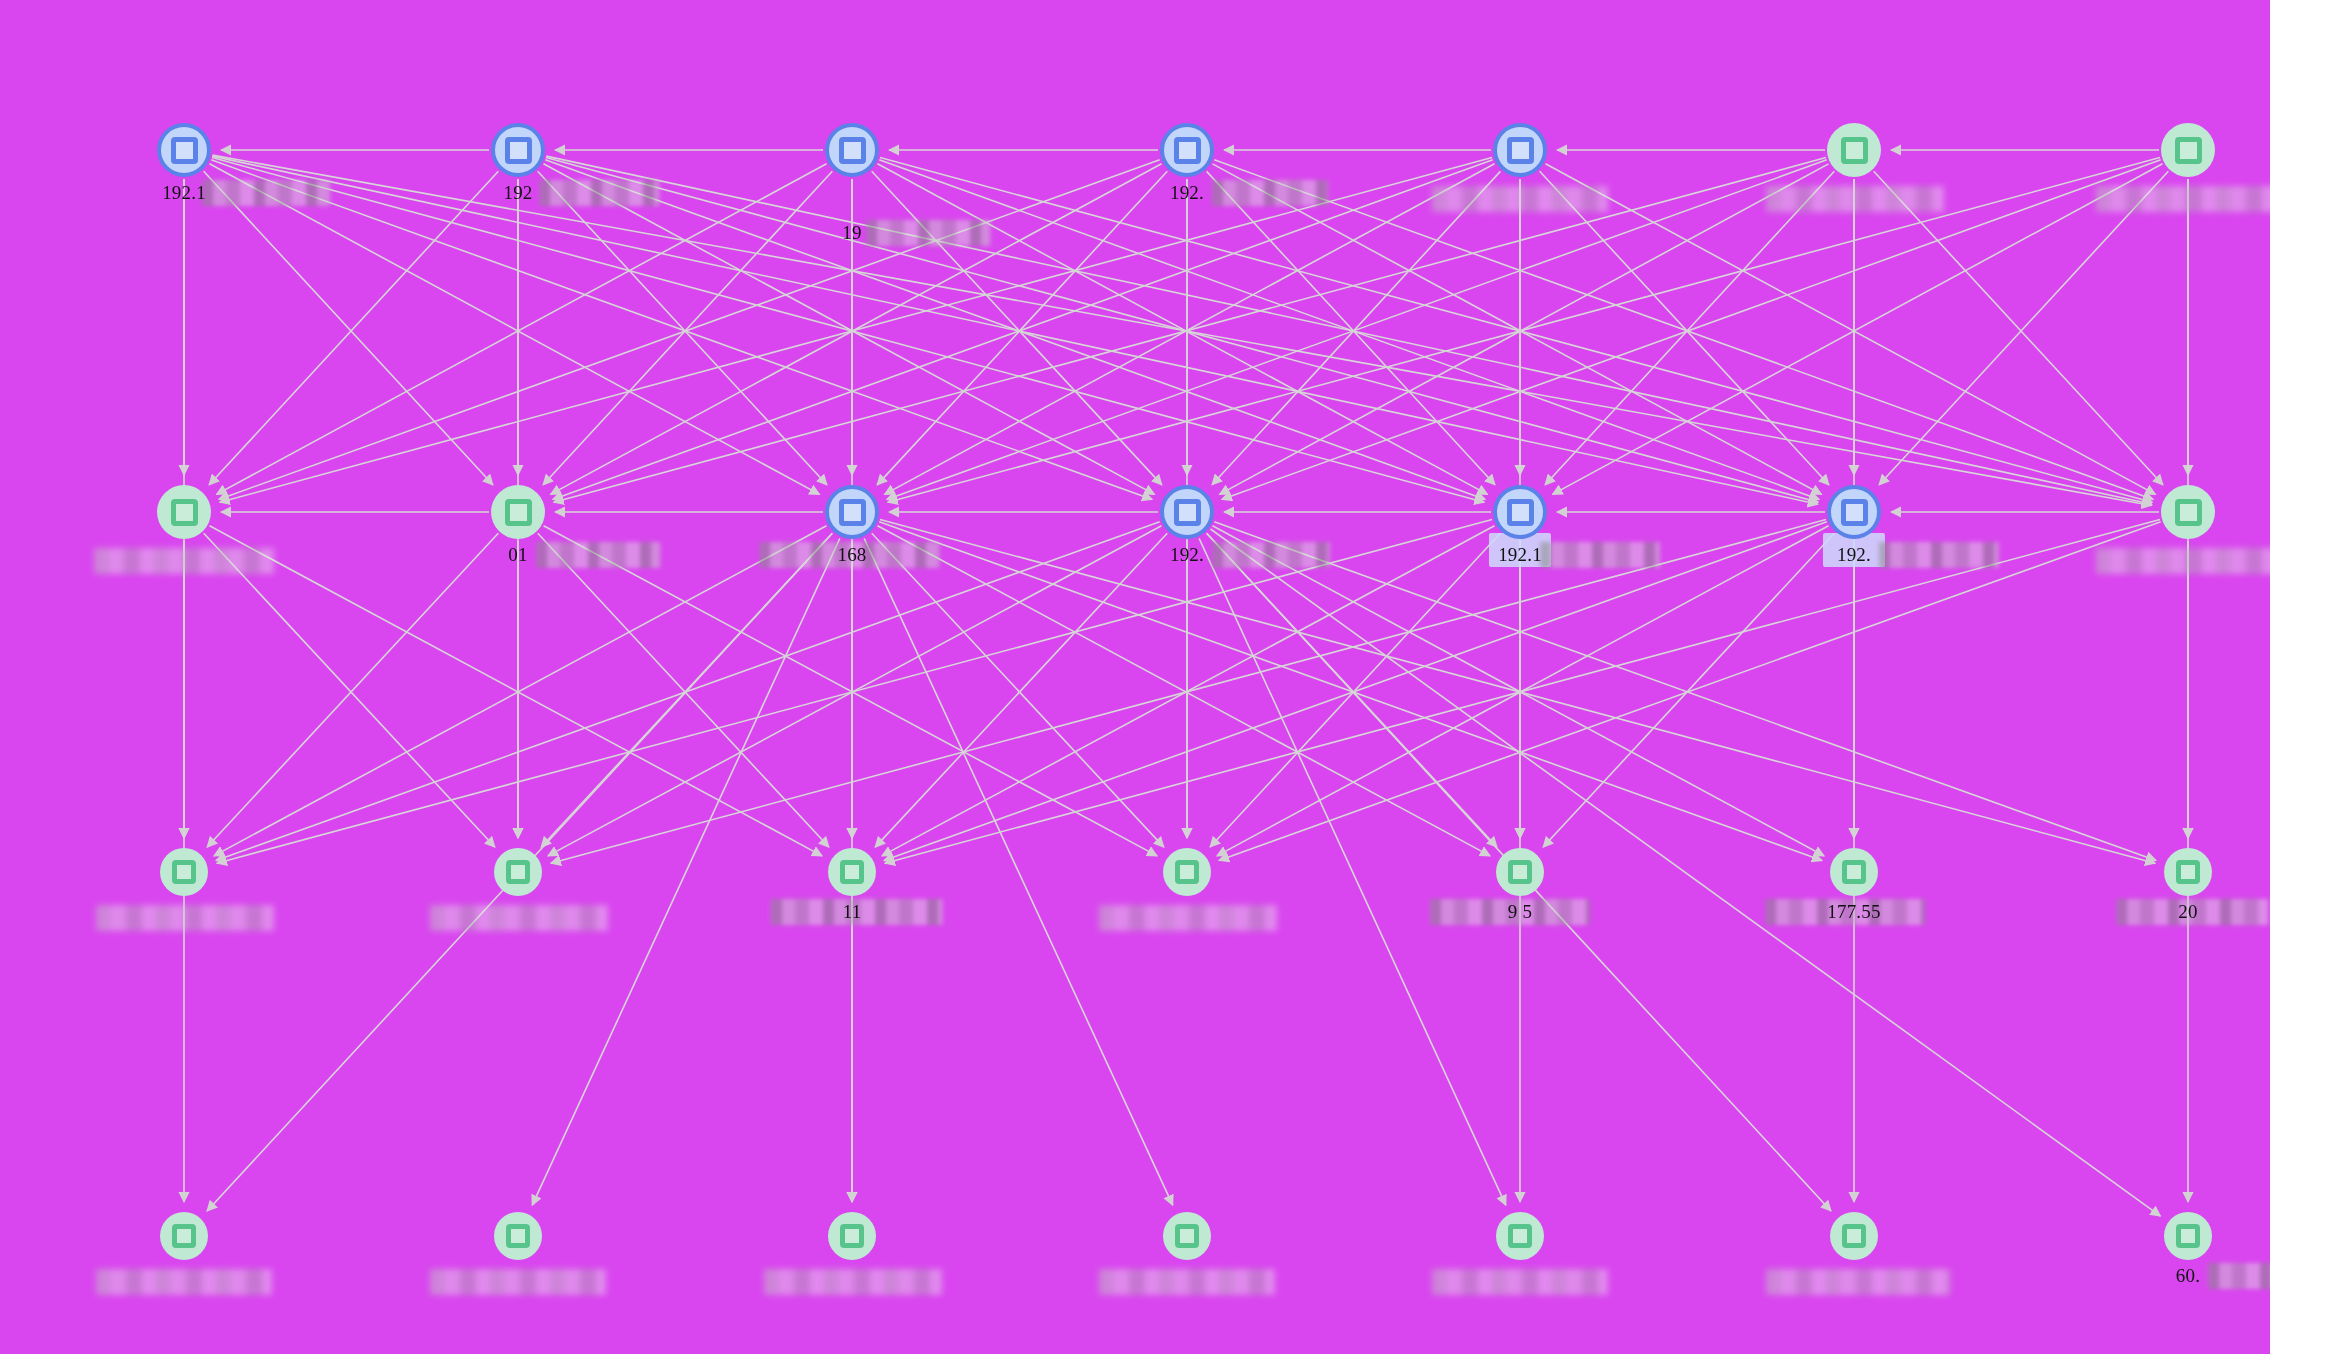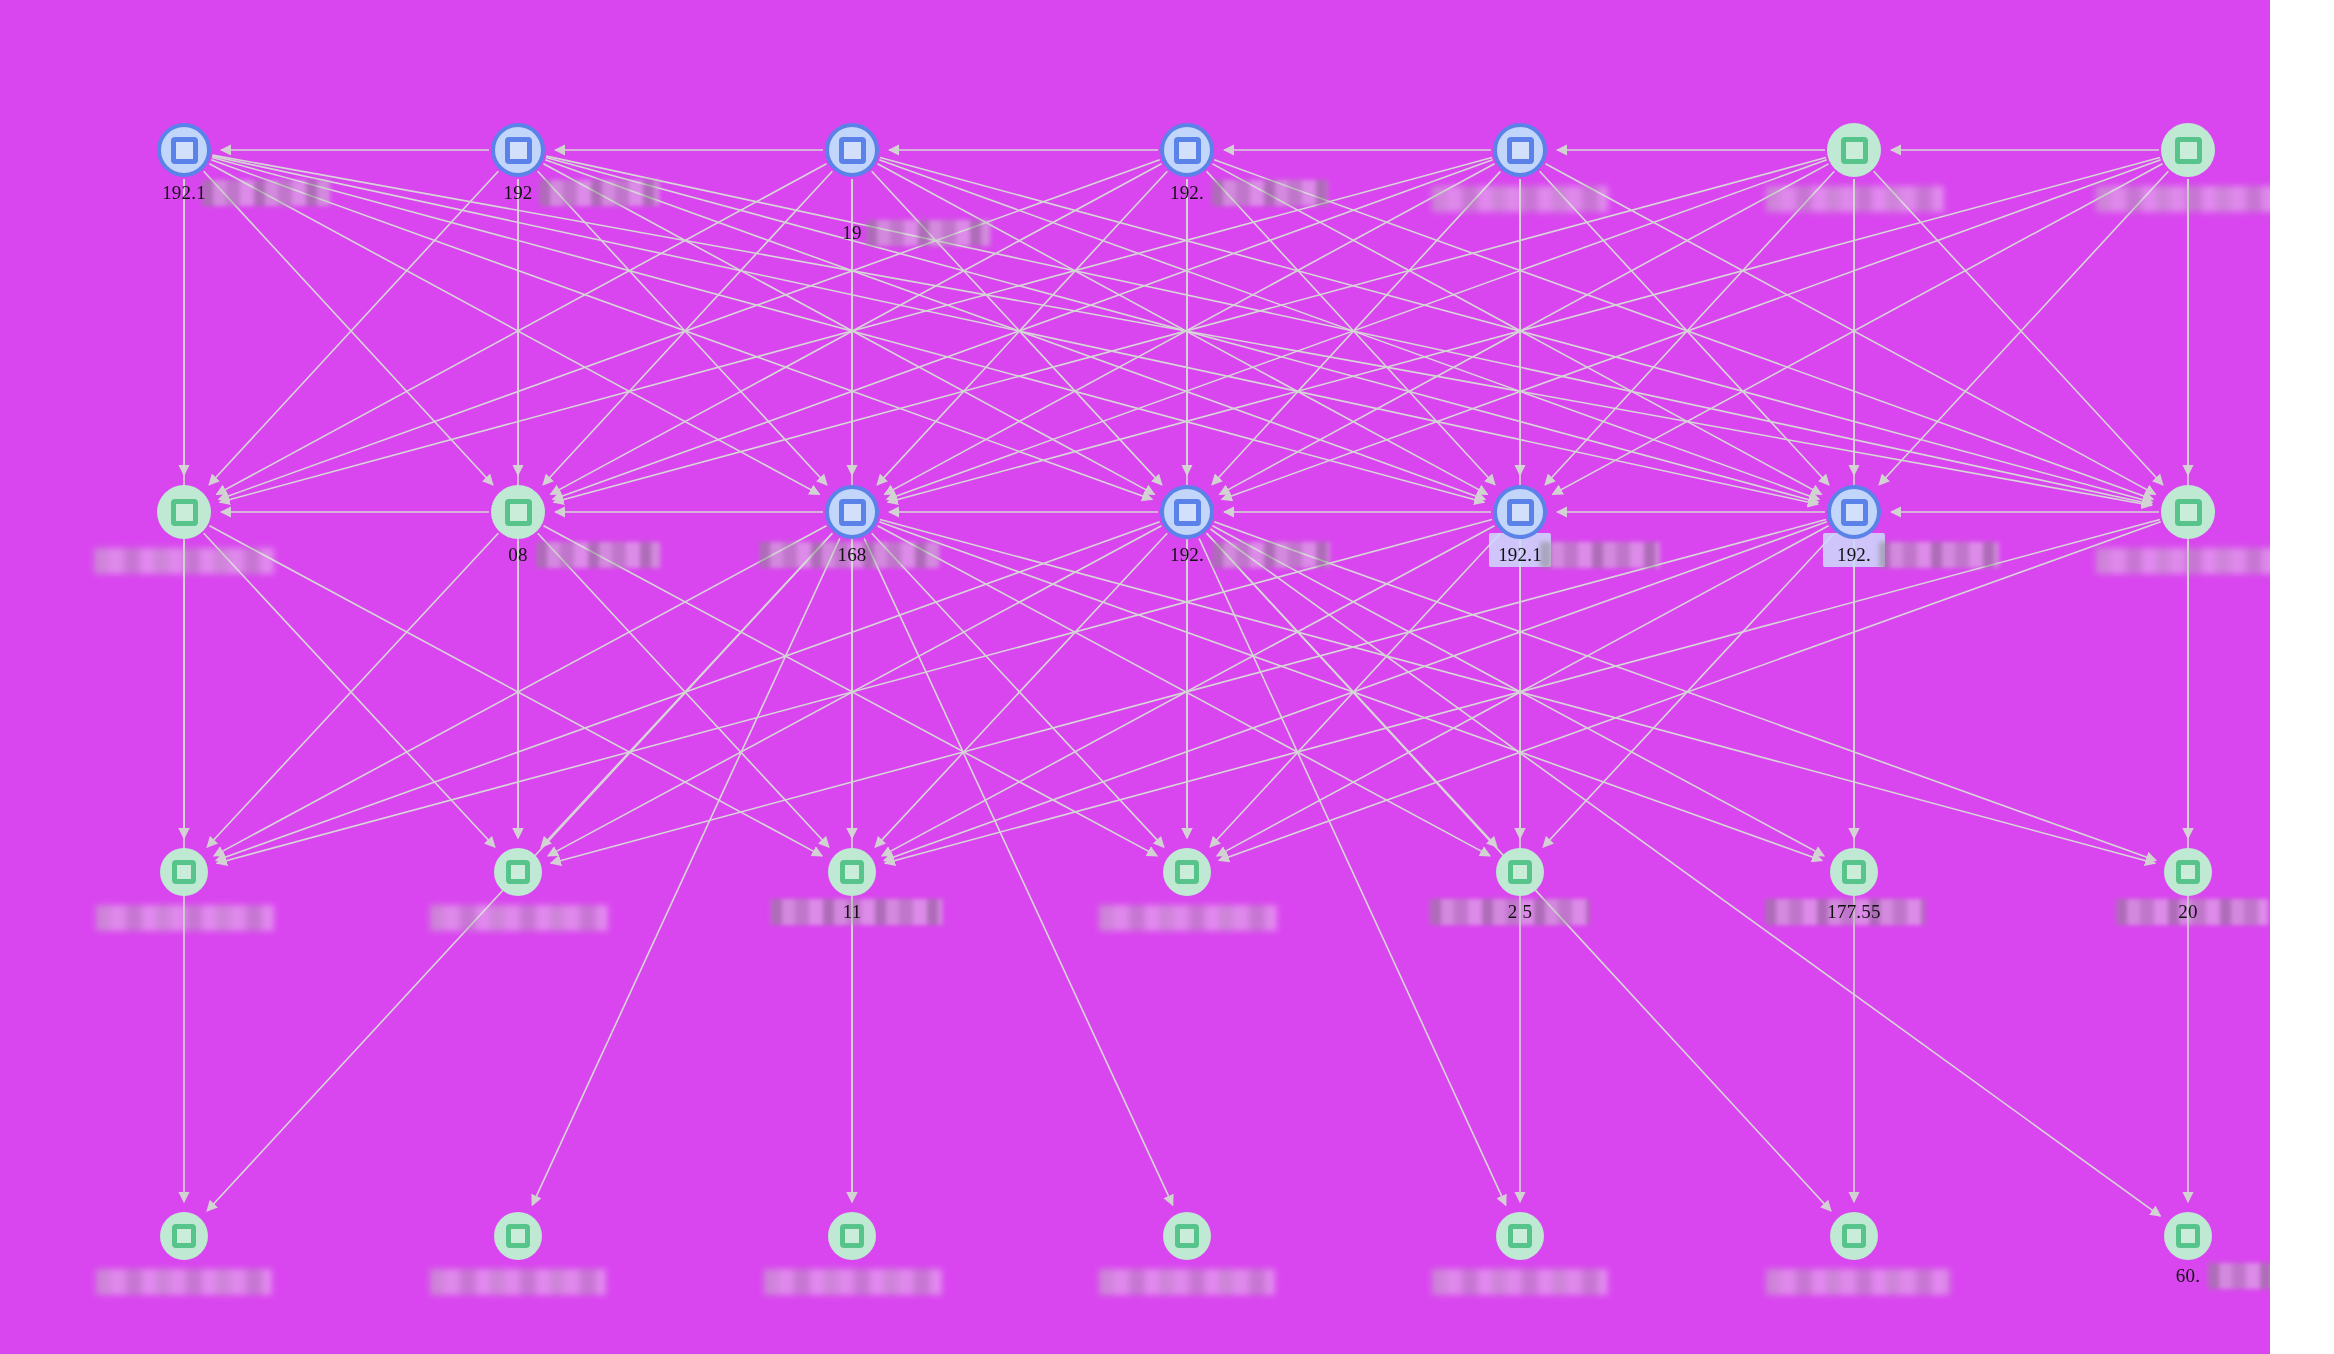--- a/index.html
+++ b/index.html
@@ -263,21 +263,21 @@
         <div class="node-glyph" style="width: 27px; height: 27px;"></div>
       </div>
       <div class="node-label" style="left: 2188px; top: 193px;"><span class="label-inner"><span class="label-text"></span><span class="redact soft" style="left: -92px; width: 190px;"></span></span></div>
       <div class="node green" style="left: 184px; top: 512px; width: 54px; height: 54px;">
         <div class="node-glyph" style="width: 27px; height: 27px;"></div>
       </div>
       <div class="node-label" style="left: 184px; top: 555px;"><span class="label-inner"><span class="label-text"></span><span class="redact soft" style="left: -90px; width: 180px;"></span></span></div>
       <div class="node green" style="left: 518px; top: 512px; width: 54px; height: 54px;">
         <div class="node-glyph" style="width: 27px; height: 27px;"></div>
       </div>
-      <div class="node-label" style="left: 518px; top: 555px;"><span class="label-inner"><span class="label-text">08</span><span class="redact" style="left: 28px; width: 124px;"></span></span></div>
+      <div class="node-label" style="left: 518px; top: 555px;"><span class="label-inner"><span class="label-text">01</span><span class="redact" style="left: 28px; width: 124px;"></span></span></div>
       <div class="node blue" style="left: 852px; top: 512px; width: 54px; height: 54px;">
         <div class="node-glyph" style="width: 27px; height: 27px;"></div>
       </div>
       <div class="node-label" style="left: 852px; top: 555px;"><span class="label-inner"><span class="label-text">168</span><span class="redact" style="left: -78px; width: 180px;"></span></span></div>
       <div class="node blue" style="left: 1187px; top: 512px; width: 54px; height: 54px;">
         <div class="node-glyph" style="width: 27px; height: 27px;"></div>
       </div>
       <div class="node-label" style="left: 1187px; top: 555px;"><span class="label-inner"><span class="label-text">192.</span><span class="redact" style="left: 42px; width: 118px;"></span></span></div>
       <div class="node-highlight" style="left: 1520px; top: 533px; width: 62.1px; height: 34px;"></div>
       <div class="node blue" style="left: 1520px; top: 512px; width: 54px; height: 54px;">
@@ -305,21 +305,21 @@
         <div class="node-glyph" style="width: 24px; height: 24px;"></div>
       </div>
       <div class="node-label" style="left: 852px; top: 912px;"><span class="label-inner"><span class="label-text">11</span><span class="redact" style="left: -72px; width: 172px;"></span></span></div>
       <div class="node green" style="left: 1187px; top: 872px; width: 48px; height: 48px;">
         <div class="node-glyph" style="width: 24px; height: 24px;"></div>
       </div>
       <div class="node-label" style="left: 1187px; top: 912px;"><span class="label-inner"><span class="label-text"></span><span class="redact soft" style="left: -88px; width: 178px;"></span></span></div>
       <div class="node green" style="left: 1520px; top: 872px; width: 48px; height: 48px;">
         <div class="node-glyph" style="width: 24px; height: 24px;"></div>
       </div>
-      <div class="node-label" style="left: 1520px; top: 912px;"><span class="label-inner"><span class="label-text">2    5</span><span class="redact" style="left: -78px; width: 160px;"></span></span></div>
+      <div class="node-label" style="left: 1520px; top: 912px;"><span class="label-inner"><span class="label-text">9    5</span><span class="redact" style="left: -78px; width: 160px;"></span></span></div>
       <div class="node green" style="left: 1854px; top: 872px; width: 48px; height: 48px;">
         <div class="node-glyph" style="width: 24px; height: 24px;"></div>
       </div>
       <div class="node-label" style="left: 1854px; top: 912px;"><span class="label-inner"><span class="label-text">177.55</span><span class="redact" style="left: -62px; width: 160px;"></span></span></div>
       <div class="node green" style="left: 2188px; top: 872px; width: 48px; height: 48px;">
         <div class="node-glyph" style="width: 24px; height: 24px;"></div>
       </div>
       <div class="node-label" style="left: 2188px; top: 912px;"><span class="label-inner"><span class="label-text">20</span><span class="redact" style="left: -62px; width: 152px;"></span></span></div>
       <div class="node green" style="left: 184px; top: 1236px; width: 48px; height: 48px;">
         <div class="node-glyph" style="width: 24px; height: 24px;"></div>

